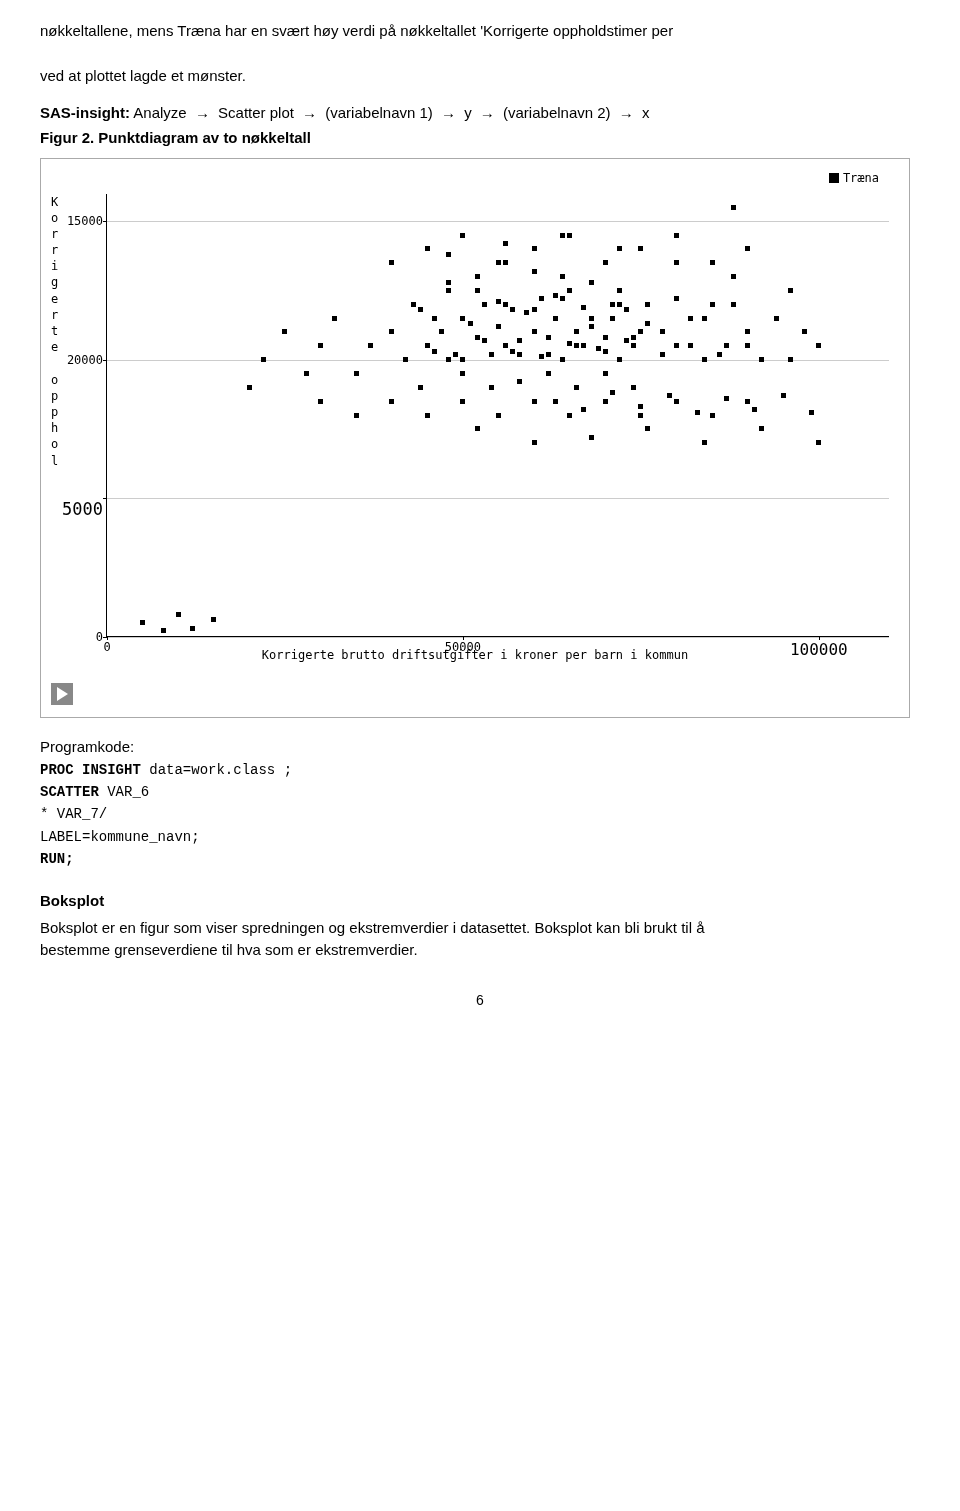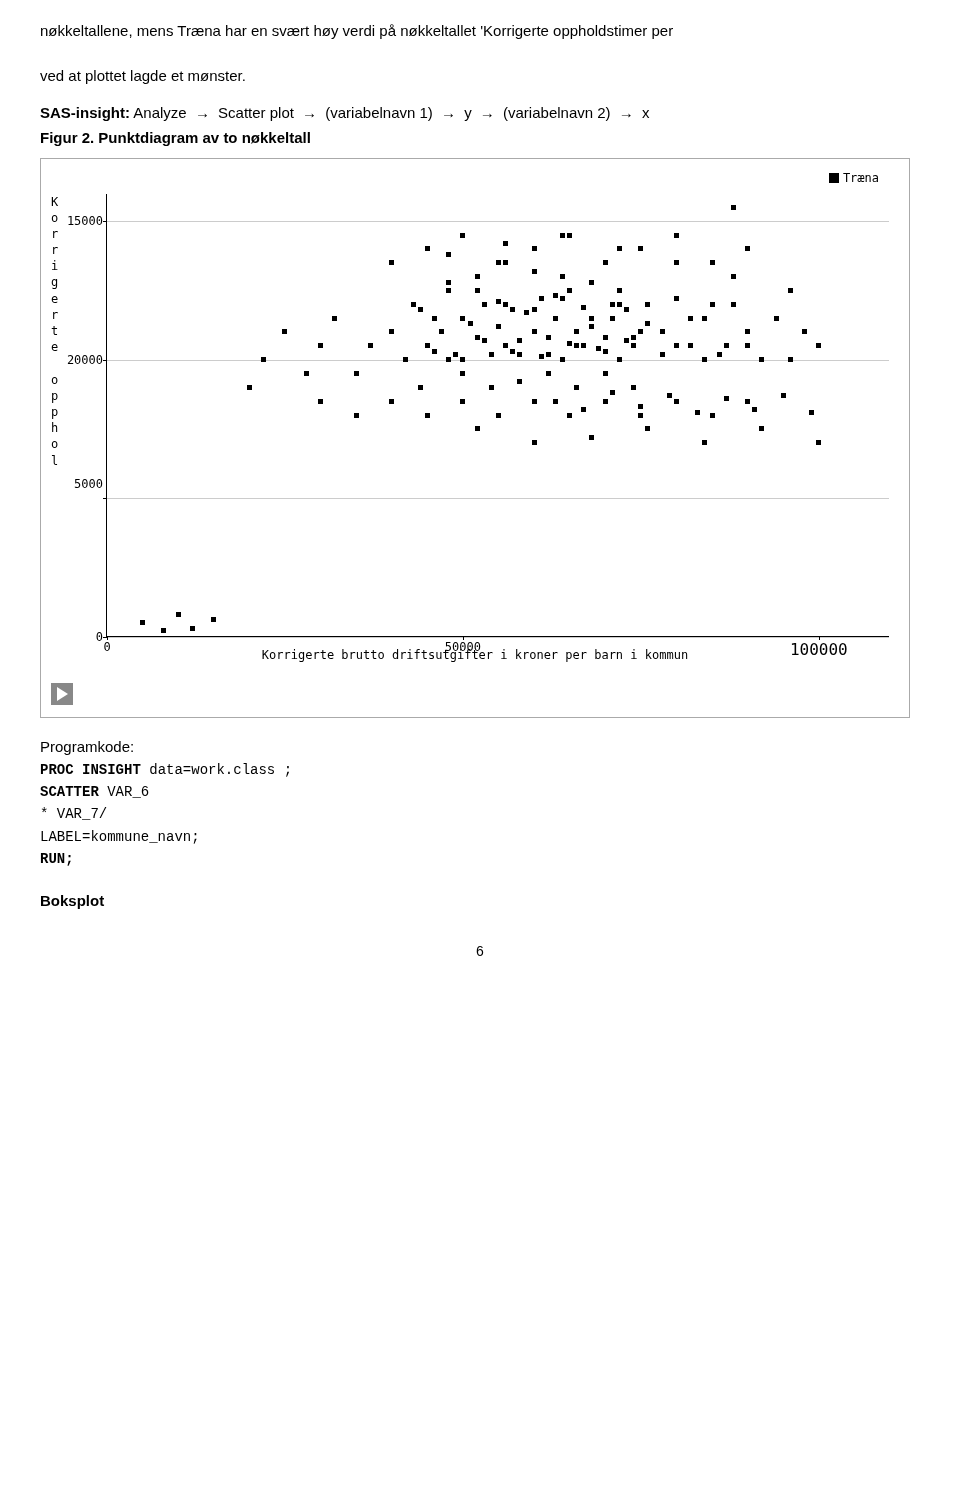--- a/index.html
+++ b/index.html
@@ -170,21 +170,21 @@
     <span class="legend-dot"></span>
     <span>Træna</span>
   </div>
 
   <div class="chart-area" id="chart-area">
 
   <div style="position: absolute; left: 0px; right: 0px; top: 443px; height: 1px; background: rgb(204, 204, 204);"></div>
       <div style="position: absolute; right: calc(100% + 4px); top: 443px; transform: translateY(-50%); font-size: 12px; font-family: monospace; white-space: nowrap;">0</div>
       <div style="position: absolute; left: -4px; top: 443px; width: 4px; height: 1px; background: rgb(0, 0, 0);"></div>
       <div style="position: absolute; left: 0px; right: 0px; top: 304.562px; height: 1px; background: rgb(204, 204, 204);"></div>
-      <div style="position: absolute; right: calc(100% + 4px); top: 290px; transform: translateY(-50%); font-size: 12px; font-family: monospace; white-space: nowrap;">5000</div>
+      <div style="position: absolute; right: calc(100% + 4px); top: 315px; transform: translateY(-50%); font-size: 17px; font-family: monospace; white-space: nowrap;">5000</div>
       <div style="position: absolute; left: -4px; top: 304.562px; width: 4px; height: 1px; background: rgb(0, 0, 0);"></div>
       <div style="position: absolute; left: 0px; right: 0px; top: 166.125px; height: 1px; background: rgb(204, 204, 204);"></div>
       <div style="position: absolute; right: calc(100% + 4px); top: 166.125px; transform: translateY(-50%); font-size: 12px; font-family: monospace; white-space: nowrap;">20000</div>
       <div style="position: absolute; left: -4px; top: 166.125px; width: 4px; height: 1px; background: rgb(0, 0, 0);"></div>
       <div style="position: absolute; left: 0px; right: 0px; top: 27.6875px; height: 1px; background: rgb(204, 204, 204);"></div>
       <div style="position: absolute; right: calc(100% + 4px); top: 27.6875px; transform: translateY(-50%); font-size: 12px; font-family: monospace; white-space: nowrap;">15000</div>
       <div style="position: absolute; left: -4px; top: 27.6875px; width: 4px; height: 1px; background: rgb(0, 0, 0);"></div>
       <div style="position: absolute; top: calc(100% + 4px); left: 0px; transform: translateX(-50%); font-size: 12px; font-family: monospace;">0</div>
       <div style="position: absolute; left: 0px; top: 100%; width: 1px; height: 4px; background: rgb(0, 0, 0);"></div>
       <div style="position: absolute; top: calc(100% + 4px); left: 355.909px; transform: translateX(-50%); font-size: 12px; font-family: monospace;">50000</div>
@@ -364,15 +364,19 @@
     <span class="code-keyword">PROC INSIGHT</span><span> data=work.class ;</span><br>
     <span class="code-keyword">SCATTER</span><span> VAR_6</span><br>
     <span>    * VAR_7/</span><br>
     <span>    LABEL=kommune_navn;</span><br>
     <span class="code-keyword">RUN;</span>
   </div>
 </div>
 
 <div class="boksplot-section">
   <p class="boksplot-title">Boksplot</p>
+  <p>
+    <span>Boksplot er en figur som viser spredningen og ekstremverdier i datasettet. Boksplot kan bli brukt til å</span><br>
+    <span>bestemme grenseverdiene til hva som er ekstremverdier.</span>
+  </p>
 </div>
 
 <div class="page-number">6</div>
 
 </body></html>

